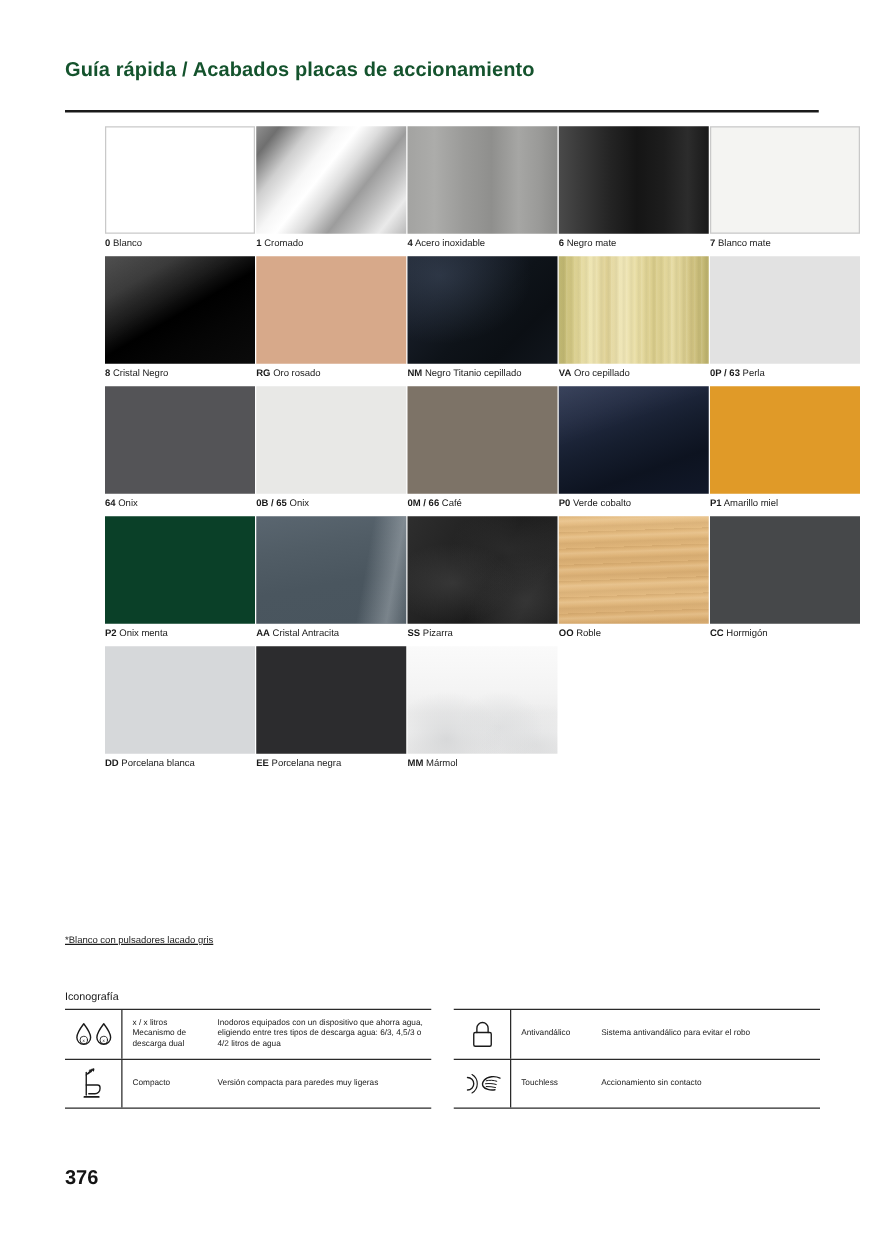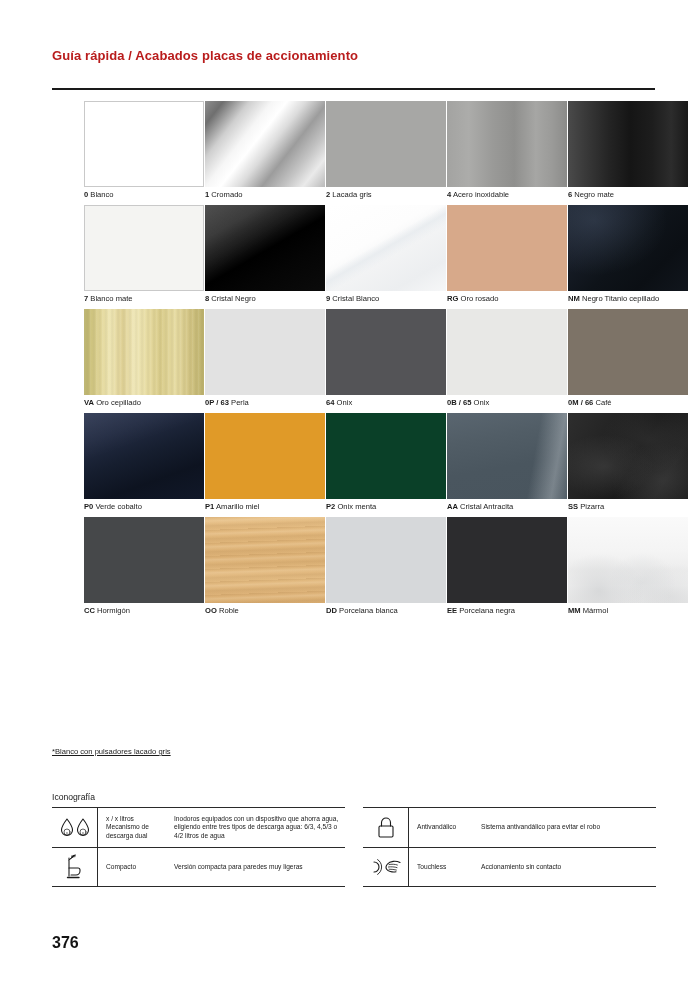--- a/index.html
+++ b/index.html
@@ -20,24 +20,24 @@
     position: absolute;
     inset: 0;
     padding: 0;
   }
 
   
   .page-title {
     position: absolute;
     left: 52px;
     top: 48px;
-    font-size: 13px;
+    font-size: 16px;
     font-weight: bold;
     letter-spacing: 0.1px;
-    color: #b91c1c;
+    color: #14532d;
     white-space: nowrap;
   }
   .title-rule {
     position: absolute;
     left: 52px;
     top: 88px;
     width: 603px;
     height: 2px;
     background: #1a1a1a;
   }
@@ -182,48 +182,38 @@
   <div class="swatch-grid">
       <div class="swatch-cell">
         <div class="swatch bordered" style="background: rgb(255, 255, 255);"></div>
         <div class="swatch-label"><span class="code">0</span> <span class="name">Blanco</span></div>
       </div>
       <div class="swatch-cell">
         <div class="swatch" style="background: linear-gradient(128deg, rgb(143, 143, 143) 0%, rgb(111, 111, 111) 10%, rgb(207, 207, 207) 24%, rgb(246, 246, 246) 36%, rgb(255, 255, 255) 44%, rgb(220, 220, 220) 54%, rgb(156, 156, 156) 66%, rgb(196, 196, 196) 78%, rgb(234, 234, 234) 88%, rgb(185, 185, 185) 100%);"></div>
         <div class="swatch-label"><span class="code">1</span> <span class="name">Cromado</span></div>
       </div>
       <div class="swatch-cell">
-        <div class="swatch" style="background: rgb(167, 167, 165);"></div>
-        <div class="swatch-label"><span class="code">2</span> <span class="name">Lacada gris</span></div>
-      </div>
-      <div class="swatch-cell">
         <div class="swatch" style="background: linear-gradient(90deg, rgb(163, 163, 161) 0%, rgb(172, 172, 170) 18%, rgb(154, 154, 152) 38%, rgb(143, 143, 141) 56%, rgb(166, 166, 164) 74%, rgb(154, 154, 152) 88%, rgb(139, 139, 137) 100%);"></div>
         <div class="swatch-label"><span class="code">4</span> <span class="name">Acero inoxidable</span></div>
       </div>
       <div class="swatch-cell">
         <div class="swatch" style="background: linear-gradient(90deg, rgb(74, 74, 74) 0%, rgb(58, 58, 58) 14%, rgb(36, 36, 36) 34%, rgb(21, 21, 21) 52%, rgb(29, 29, 29) 70%, rgb(44, 44, 44) 86%, rgb(25, 25, 25) 100%);"></div>
         <div class="swatch-label"><span class="code">6</span> <span class="name">Negro mate</span></div>
       </div>
       <div class="swatch-cell">
         <div class="swatch bordered" style="background: rgb(244, 244, 242);"></div>
         <div class="swatch-label"><span class="code">7</span> <span class="name">Blanco mate</span></div>
       </div>
       <div class="swatch-cell">
         <div class="swatch" style="background: linear-gradient(150deg, rgb(60, 60, 60) 0%, rgb(51, 51, 51) 22%, rgb(26, 26, 26) 38%, rgb(0, 0, 0) 52%, rgb(5, 5, 5) 70%, rgb(11, 11, 11) 100%);">
           <div class="sheen" style="background:linear-gradient(148deg, rgba(255,255,255,.10) 0%, rgba(255,255,255,.02) 30%, rgba(255,255,255,0) 46%);"></div>
         </div>
         <div class="swatch-label"><span class="code">8</span> <span class="name">Cristal Negro</span></div>
       </div>
       <div class="swatch-cell">
-        <div class="swatch" style="background: linear-gradient(150deg, rgb(255, 255, 255) 0%, rgb(253, 253, 253) 40%, rgb(242, 243, 244) 58%, rgb(236, 238, 240) 80%, rgb(246, 247, 248) 100%);">
-          <div class="sheen" style="background:linear-gradient(150deg, rgba(255,255,255,0) 44%, rgba(222,228,233,.55) 50%, rgba(255,255,255,0) 58%);"></div>
-        </div>
-        <div class="swatch-label"><span class="code">9</span> <span class="name">Cristal Blanco</span></div>
-      </div>
-      <div class="swatch-cell">
         <div class="swatch" style="background: rgb(215, 169, 138);"></div>
         <div class="swatch-label"><span class="code">RG</span> <span class="name">Oro rosado</span></div>
       </div>
       <div class="swatch-cell">
         <div class="swatch" style="background: linear-gradient(135deg, rgb(29, 36, 48) 0%, rgb(22, 28, 38) 28%, rgb(14, 19, 25) 52%, rgb(11, 15, 20) 74%, rgb(17, 22, 29) 100%);">
           <div class="sheen" style="background:radial-gradient(ellipse at 22% 18%, rgba(120,140,170,.22) 0%, rgba(0,0,0,0) 55%);"></div>
         </div>
         <div class="swatch-label"><span class="code">NM</span> <span class="name">Negro Titanio cepillado</span></div>
       </div>
       <div class="swatch-cell">
@@ -268,28 +258,28 @@
         </div>
         <div class="swatch-label"><span class="code">AA</span> <span class="name">Cristal Antracita</span></div>
       </div>
       <div class="swatch-cell">
         <div class="swatch" style="background: linear-gradient(120deg, rgb(46, 46, 46) 0%, rgb(36, 36, 36) 30%, rgb(27, 27, 27) 55%, rgb(39, 39, 39) 80%, rgb(29, 29, 29) 100%);">
           <div class="sheen" style="background:radial-gradient(ellipse at 30% 62%, rgba(80,80,80,.45) 0%, rgba(0,0,0,0) 42%),radial-gradient(ellipse at 66% 30%, rgba(70,70,70,.35) 0%, rgba(0,0,0,0) 40%),radial-gradient(ellipse at 78% 78%, rgba(90,90,90,.28) 0%, rgba(0,0,0,0) 38%);"></div>
         </div>
         <div class="swatch-label"><span class="code">SS</span> <span class="name">Pizarra</span></div>
       </div>
       <div class="swatch-cell">
+        <div class="swatch" style="background: linear-gradient(rgb(230, 191, 135) 0%, rgb(224, 182, 123) 22%, rgb(220, 177, 118) 48%, rgb(227, 187, 130) 70%, rgb(217, 173, 114) 100%);">
+          <div class="sheen" style="background:repeating-linear-gradient(178deg, rgba(150,105,50,.16) 0px, rgba(150,105,50,0) 2px, rgba(255,232,196,.22) 4px, rgba(150,105,50,0) 7px, rgba(140,96,44,.10) 9px, rgba(150,105,50,0) 13px);"></div>
+        </div>
+        <div class="swatch-label"><span class="code">OO</span> <span class="name">Roble</span></div>
+      </div>
+      <div class="swatch-cell">
         <div class="swatch" style="background: rgb(70, 72, 74);"></div>
         <div class="swatch-label"><span class="code">CC</span> <span class="name">Hormigón</span></div>
-      </div>
-      <div class="swatch-cell">
-        <div class="swatch" style="background: linear-gradient(rgb(230, 191, 135) 0%, rgb(224, 182, 123) 22%, rgb(220, 177, 118) 48%, rgb(227, 187, 130) 70%, rgb(217, 173, 114) 100%);">
-          <div class="sheen" style="background:repeating-linear-gradient(178deg, rgba(150,105,50,.16) 0px, rgba(150,105,50,0) 2px, rgba(255,232,196,.22) 4px, rgba(150,105,50,0) 7px, rgba(140,96,44,.10) 9px, rgba(150,105,50,0) 13px);"></div>
-        </div>
-        <div class="swatch-label"><span class="code">OO</span> <span class="name">Roble</span></div>
       </div>
       <div class="swatch-cell">
         <div class="swatch" style="background: rgb(214, 216, 218);"></div>
         <div class="swatch-label"><span class="code">DD</span> <span class="name">Porcelana blanca</span></div>
       </div>
       <div class="swatch-cell">
         <div class="swatch" style="background: rgb(44, 44, 46);"></div>
         <div class="swatch-label"><span class="code">EE</span> <span class="name">Porcelana negra</span></div>
       </div>
       <div class="swatch-cell">

